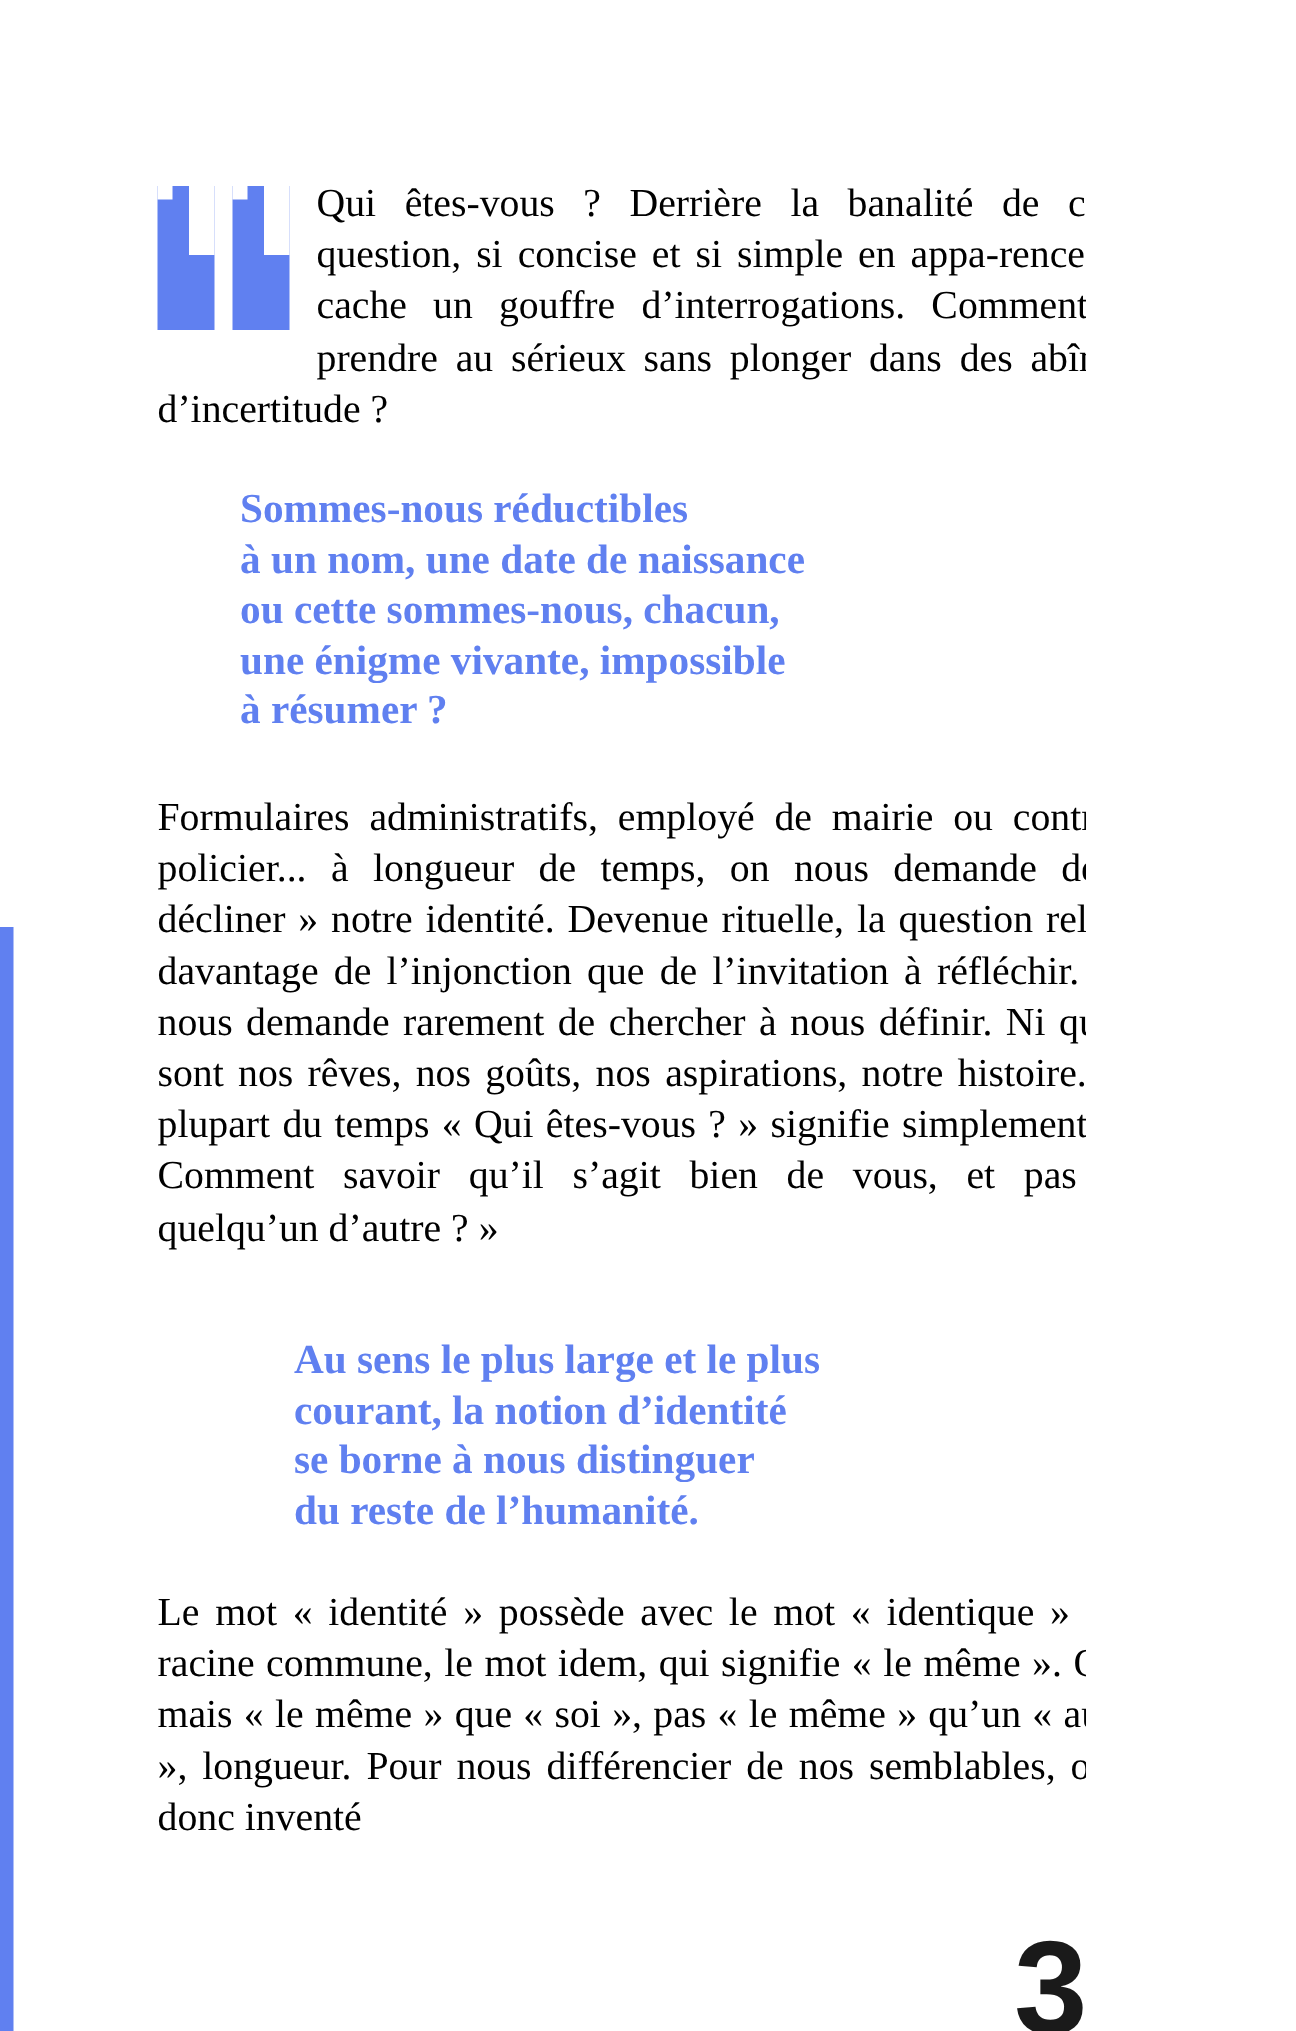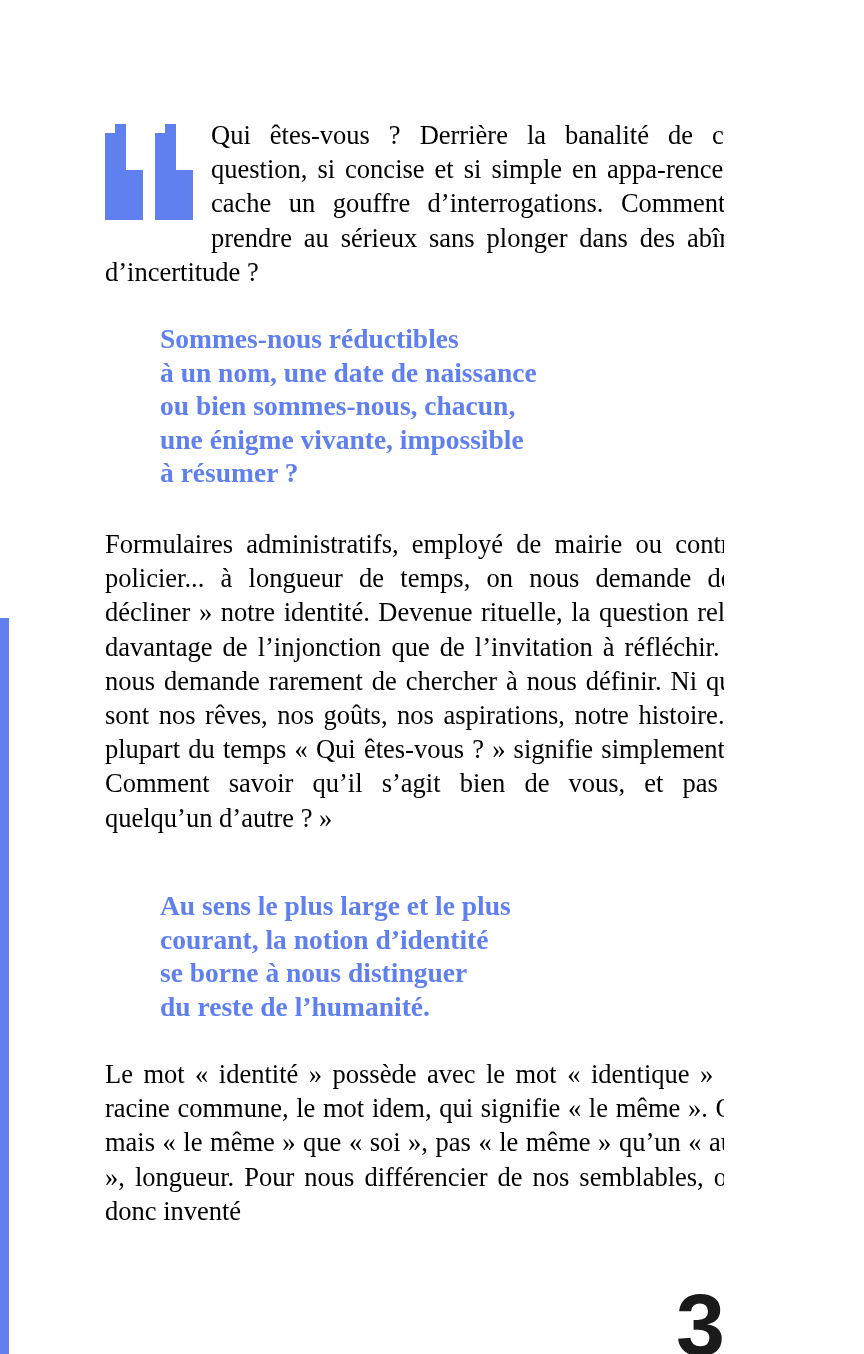--- a/index.html
+++ b/index.html
@@ -93,21 +93,21 @@
     left: 55px;
     width: 600px;
     color: #6080f0;
     font-weight: bold;
     font-size: 27.5px;
     line-height: 33.6px;
     white-space: pre-line;
     text-align: left;
   }
   .pullquote.first  { top: 322px; }
-  .pullquote.second { top: 889px; }
+  .pullquote.second { top: 889px; margin-left: 36px; }
 
   
   .body-par {
     position: absolute;
     left: 0;
     width: 657px;
     font-size: 26.5px;
     line-height: 34.2px;
     text-align: justify;
     text-justify: inter-word;
@@ -141,21 +141,21 @@
     <div class="opening">
       <div class="quote-glyph">
         <span class="slab left"></span>
         <span class="slab right"></span>
       </div>
       <p>Qui êtes-vous ? Derrière la banalité de cette question, si concise et si simple en appa-rence, se cache un gouffre d’interrogations. Comment la prendre au sérieux sans plonger dans des abîmes d’incertitude ?</p>
     </div>
 
     <div class="pullquote first">Sommes-nous réductibles
 à un nom, une date de naissance
-ou bien sommes-nous, chacun,
+ou cette sommes-nous, chacun,
 une énigme vivante, impossible
 à résumer ?</div>
 
     <p class="body-par p2">Formulaires administratifs, employé de mairie ou contrôle policier... à longueur de temps, on nous demande de « décliner » notre identité. Devenue rituelle, la question relève davantage de l’injonction que de l’invitation à réfléchir. On nous demande rarement de chercher à nous définir. Ni quels sont nos rêves, nos goûts, nos aspirations, notre histoire. La plupart du temps « Qui êtes-vous ? » signifie simplement : « Comment savoir qu’il s’agit bien de vous, et pas de quelqu’un d’autre ? »</p>
 
     <div class="pullquote second">Au sens le plus large et le plus
 courant, la notion d’identité
 se borne à nous distinguer
 du reste de l’humanité.</div>
 

